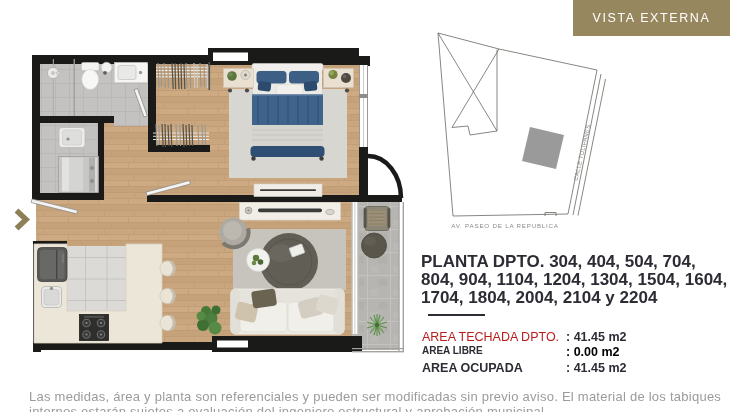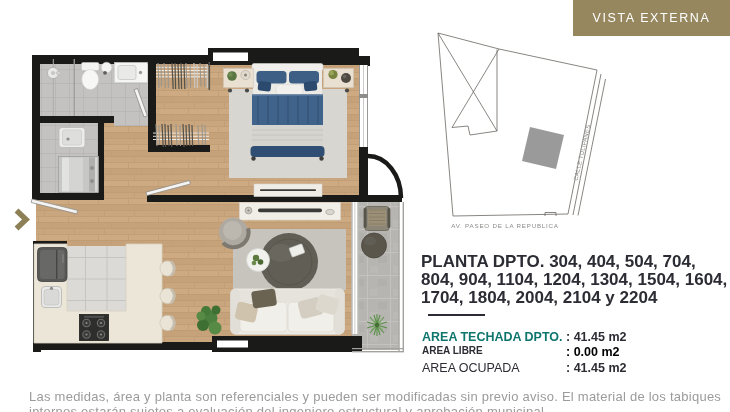--- a/index.html
+++ b/index.html
@@ -426,22 +426,22 @@
       <text x="505" y="228" text-anchor="middle" font-family="Liberation Sans, sans-serif" font-size="6.2" letter-spacing="0.8" fill="#8b8b88">AV. PASEO DE LA REPUBLICA</text>
     </g>
 </svg>
 
 <div class="abs" style="left:573px;top:0;width:157px;height:36px;background:#97875f;color:#fff;font-size:12.5px;letter-spacing:1.6px;display:flex;align-items:center;justify-content:center">VISTA EXTERNA</div>
 
 <div class="abs" style="left:421px;top:252.5px;width:310px;font-size:17px;line-height:18.3px;font-weight:bold;color:#2c2c34;white-space:nowrap">PLANTA DPTO. 304, 404, 504, 704,<br>804, 904, 1104, 1204, 1304, 1504, 1604,<br>1704, 1804, 2004, 2104 y 2204</div>
 
 <div class="abs" style="left:428px;top:314px;width:57px;height:2px;background:#2c2c34"></div>
 
-<div class="abs" style="left:422px;top:330px;font-size:12.5px;font-weight:bold;color:#0f766e">AREA TECHADA DPTO.</div>
+<div class="abs" style="left:422px;top:330px;font-size:12.5px;font-weight:normal;color:#b91c1c">AREA TECHADA DPTO.</div>
 <div class="abs" style="left:566px;top:330px;font-size:12.5px;font-weight:bold;color:#2c2c34">: 41.45 m2</div>
 
 <div class="abs" style="left:422px;top:345.4px;font-size:10px;font-weight:bold;color:#2c2c34">AREA LIBRE</div>
 <div class="abs" style="left:566px;top:345.4px;font-size:12.5px;font-weight:bold;color:#000000">: 0.00 m2</div>
 
-<div class="abs" style="left:422px;top:360.8px;font-size:12.5px;font-weight:normal;color:#2c2c34">AREA OCUPADA</div>
+<div class="abs" style="left:422px;top:360.8px;font-size:12.5px;font-weight:bold;color:#2c2c34">AREA OCUPADA</div>
 <div class="abs" style="left:566px;top:360.8px;font-size:12.5px;font-weight:bold;color:#2c2c34">: 41.45 m2</div>
 
 <div class="abs" style="left:29px;top:388.5px;font-size:13px;letter-spacing:0.25px;color:#9b9b9b">Las medidas, área y planta son referenciales y pueden ser modificadas sin previo aviso. El material de los tabiques internos estarán sujetos a evaluación del ingeniero estructural y aprobación municipal.</div>
 
 </body></html>

